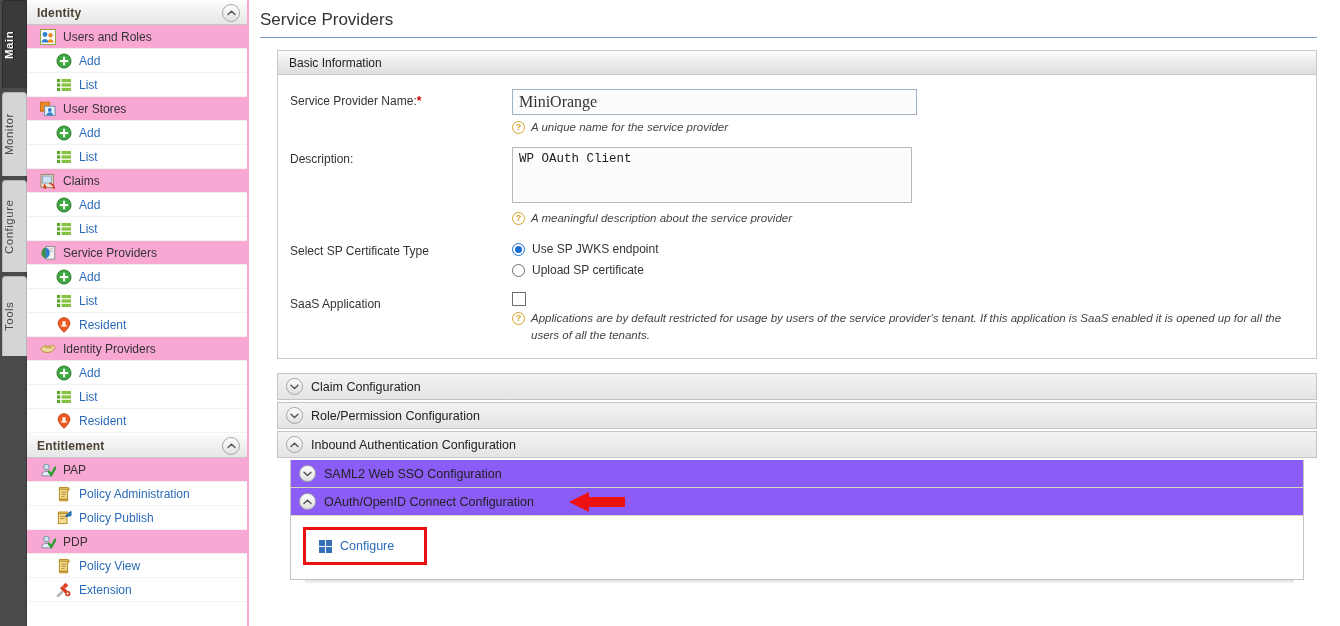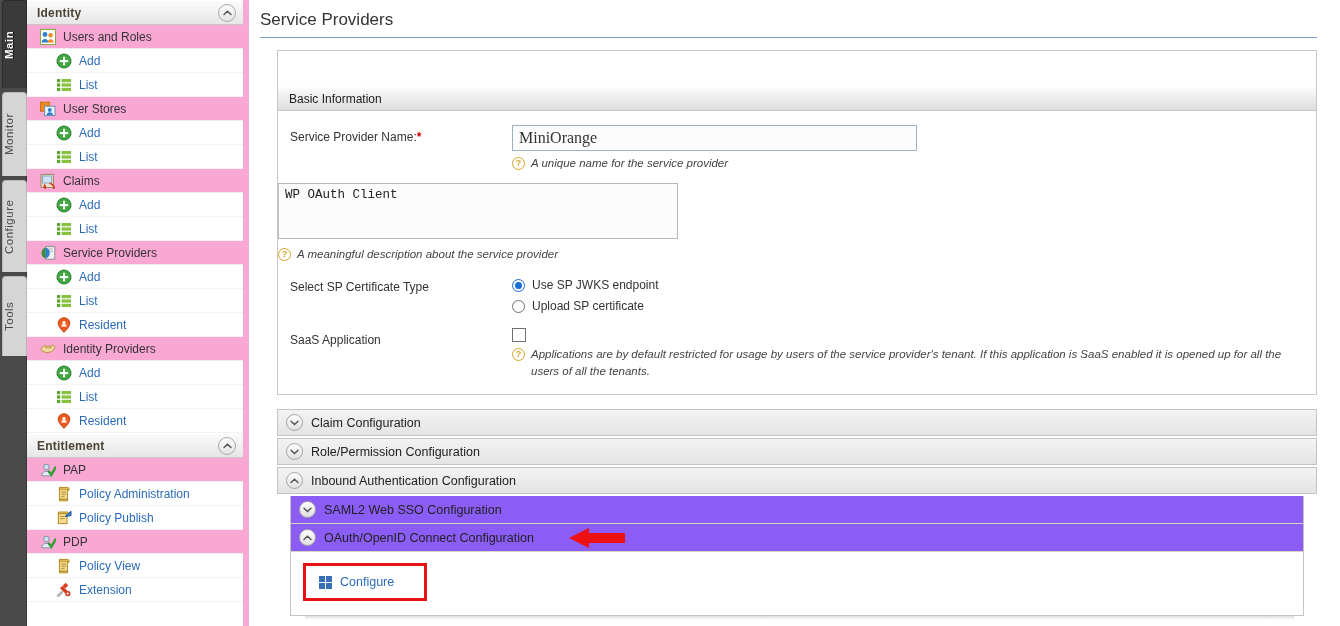--- a/index.html
+++ b/index.html
@@ -40,21 +40,21 @@
   }
   .rail-tab.inactive {
     background: #d5d5d5; color: #4a4a4a;
     border: 1px solid #b8b8b8; border-top: none;
   }
 
   
   .sidebar {
     position: absolute; left: 27px; top: 0; width: 222px; height: 626px;
     background: #ffffff;
-    border-right: 6px solid #f9a8d4;
+    border-right: 2px solid #f9a8d4;
     overflow: hidden;
   }
   .sb-group-header {
     height: 25px;
     background: linear-gradient(to bottom, #fbfbfb 0%, #e6e6e6 100%);
     border-bottom: 1px solid #c6c6c6;
     border-top: 1px solid #ffffff;
     display: flex; align-items: center;
     padding: 0 6px 0 10px;
     position: relative;
@@ -110,21 +110,20 @@
     background: #fff;
   }
   .panel-head {
     height: 24px;
     background: linear-gradient(to bottom,#fdfdfd 0%,#eaeaea 55%,#dedede 100%);
     border-bottom: 1px solid #c8c8c8;
     display: flex; align-items: center;
     padding-left: 11px;
     font-size: 12px; color: #222;
     border-radius: 3px 3px 0 0;
-    margin-top: 36px;
   }
   .panel-body { padding: 14px 0 12px 0; background:#fff; }
 
   .frow { display: flex; margin-bottom: 2px; }
   .flabel {
     width: 234px; flex: 0 0 234px;
     padding-left: 12px; padding-top: 5px;
     font-size: 12px; color: #333;
   }
   .req { color: #cc0000; font-weight: bold; }
@@ -493,20 +492,21 @@
           <div class="fctl">
             <input class="txt" type="text" value="MiniOrange" style="">
             <div class="hint">
               <span class="qicon">?</span>
               <span>A unique name for the service provider</span>
             </div>
           </div>
         </div>
 
         <div class="frow" style="margin-top:11px;">
+          <div class="flabel">Description:</div>
           <div class="fctl">
             <textarea class="ta" style="">WP OAuth Client</textarea>
             <div class="hint">
               <span class="qicon">?</span>
               <span>A meaningful description about the service provider</span>
             </div>
           </div>
         </div>
 
         <div class="frow" style="margin-top:11px;">

